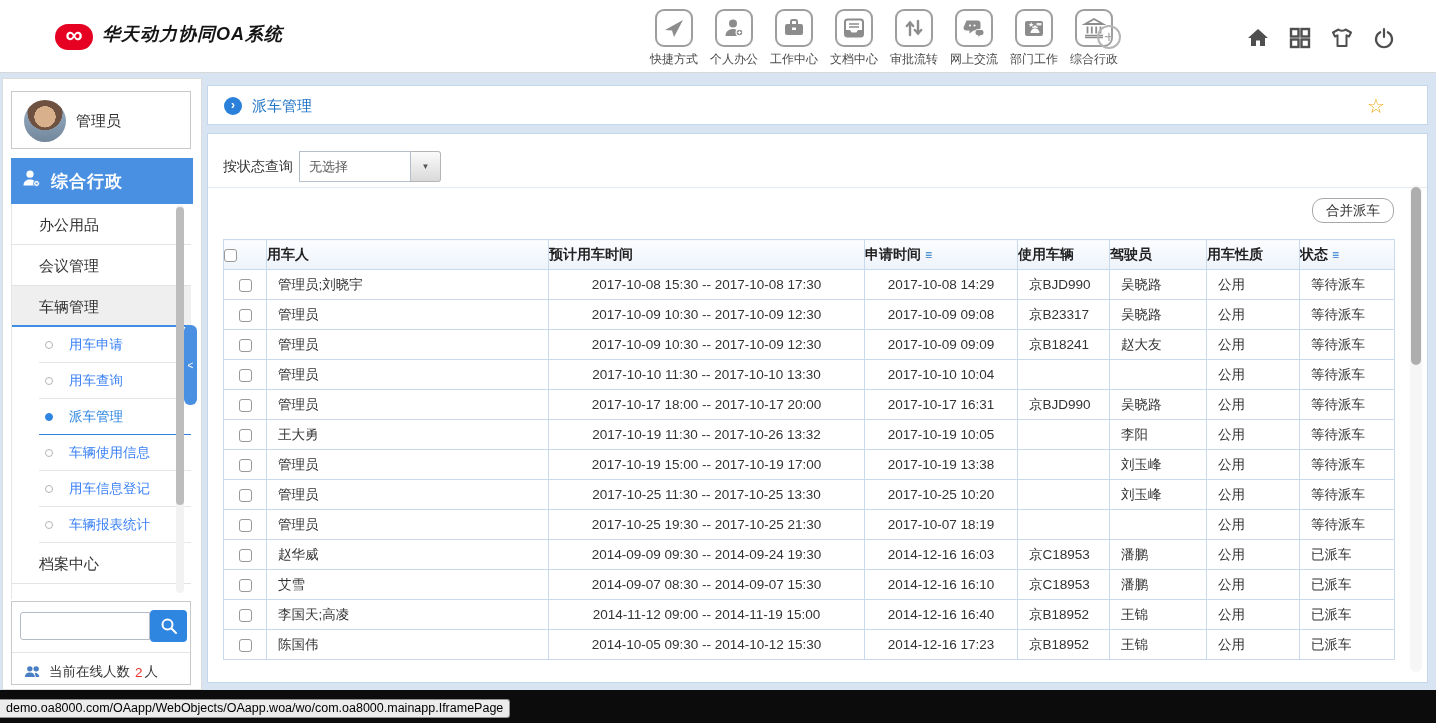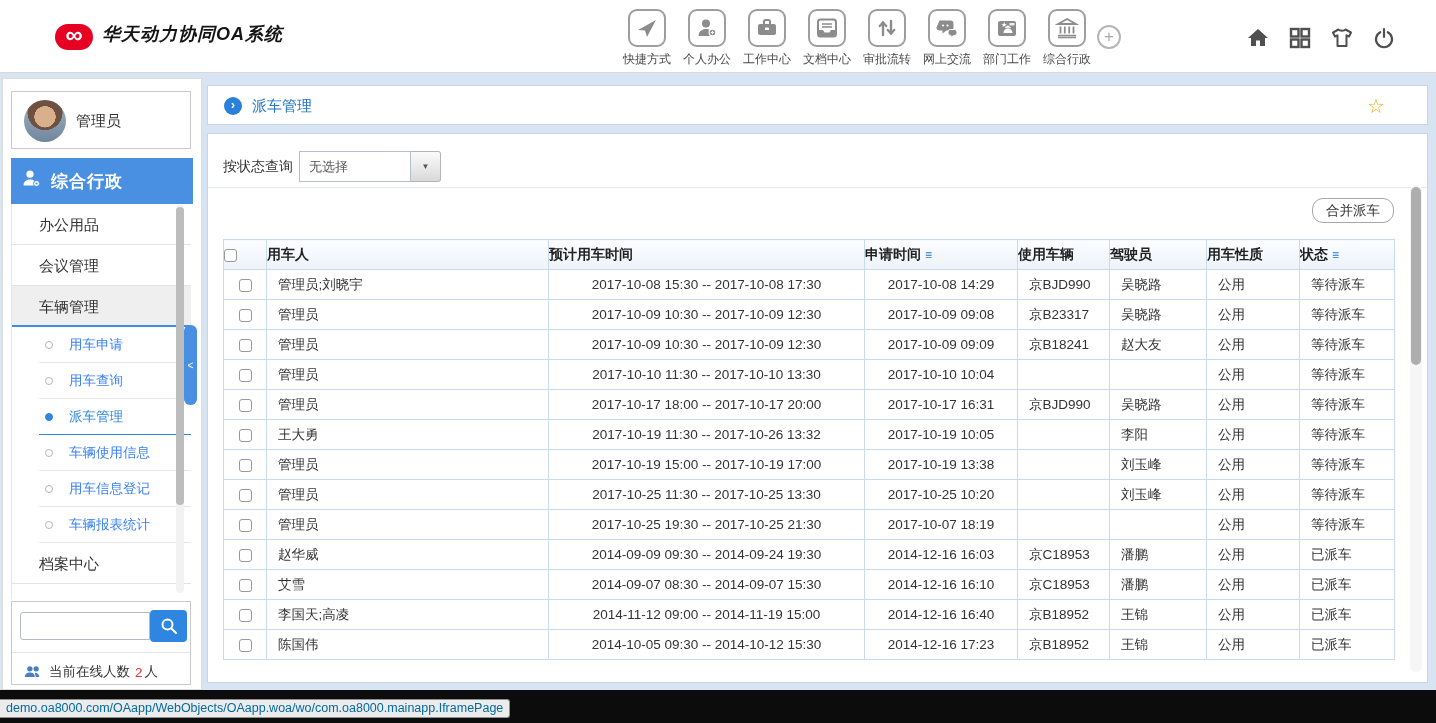--- a/index.html
+++ b/index.html
@@ -3,21 +3,21 @@
 <meta charset="utf-8">
 <style>
   * { margin:0; padding:0; box-sizing:border-box; }
   html,body { width:1436px; height:723px; }
   body { font-family:"Liberation Sans","DejaVu Sans",sans-serif; background:#d8e4f1; position:relative; overflow:hidden; }
 
   
   .hdr { position:absolute; top:0; left:0; width:1436px; height:73px; background:#fff; border-bottom:1px solid #d8d8d8; z-index:5; }
   .logo-badge { position:absolute; left:55px; top:24px; width:38px; height:26px; background:#e60021; border-radius:13px; color:#fff; text-align:center; font-size:24px; font-weight:bold; line-height:22px; }
   .logo-text { position:absolute; left:102px; top:22px; font-size:18px; font-weight:bold; font-style:italic; color:#151515; letter-spacing:1px; }
-  .topnav { position:absolute; left:617px; top:9px; display:flex;justify-content:center; }
+  .topnav { position:absolute; left:644px; top:9px; display:flex;justify-content:center; }
   .nav-item { width:60px; display:flex; flex-direction:column; align-items:center; cursor:pointer; }
   .nav-icon-box { width:38px; height:38px; border:2px solid #9e9e9e; border-radius:9px; display:flex; align-items:center; justify-content:center; background:#fff; }
   .nav-label { font-size:12px; color:#4a4a4a; margin-top:4px; white-space:nowrap; }
   .plus-circle { position:absolute; left:1097px; top:25px; width:24px; height:24px; border:2px solid #b5b5b5; border-radius:50%; color:#aaa; font-size:17px; line-height:20px; text-align:center; }
   .hdr-right { position:absolute; right:40px; top:26px; display:flex; gap:18px; }
   .hdr-right .ric { width:24px; height:24px; cursor:pointer; }
 
   
   .sidebar { position:absolute; left:2px; top:78px; width:200px; height:612px; background:#fff; border:1px solid #dcdcdc; }
   .user-card { position:absolute; left:8px; top:12px; width:180px; height:58px; border:1px solid #c9c9c9; background:#fff; }
@@ -72,21 +72,21 @@
   td.c-center { text-align:center; padding-left:0; }
   td.c-check { text-align:center; padding-left:0; }
   .sort-ic { color:#2176c7; font-weight:normal; font-size:12px; margin-left:4px; }
   .cb { display:inline-block; width:13px; height:13px; border:1px solid #999; border-radius:3px; background:#fff; vertical-align:middle; cursor:pointer; }
 
   .main-scroll-track { position:absolute; left:1410px; top:185px; width:12px; height:487px; background:#f6f6f6; border-radius:6px; }
   .main-scroll-thumb { position:absolute; left:1411px; top:187px; width:10px; height:178px; background:#aeaeae; border-radius:6px; }
 
   
   .bottom-strip { position:absolute; left:0; top:690px; width:1436px; height:33px; background:#0c0c0c; }
-  .status-bar { position:absolute; left:0; top:699px; height:19px; background:#ececec; border:1px solid #8f8f8f; border-left:none; border-radius:0 3px 3px 0; font-size:12.5px; color:#0369a1; line-height:17px; padding:0 6px; white-space:nowrap; }
+  .status-bar { position:absolute; left:0; top:699px; height:19px; background:#ececec; border:1px solid #8f8f8f; border-left:none; border-radius:0 3px 3px 0; font-size:12.5px; color:#000000; line-height:17px; padding:0 6px; white-space:nowrap; }
 </style>
 </head>
 <body>
 
 <div class="hdr">
   <div class="logo-badge">∞</div>
   <div class="logo-text">华天动力协同OA系统</div>
 
   <div class="topnav">
     <div class="nav-item">

